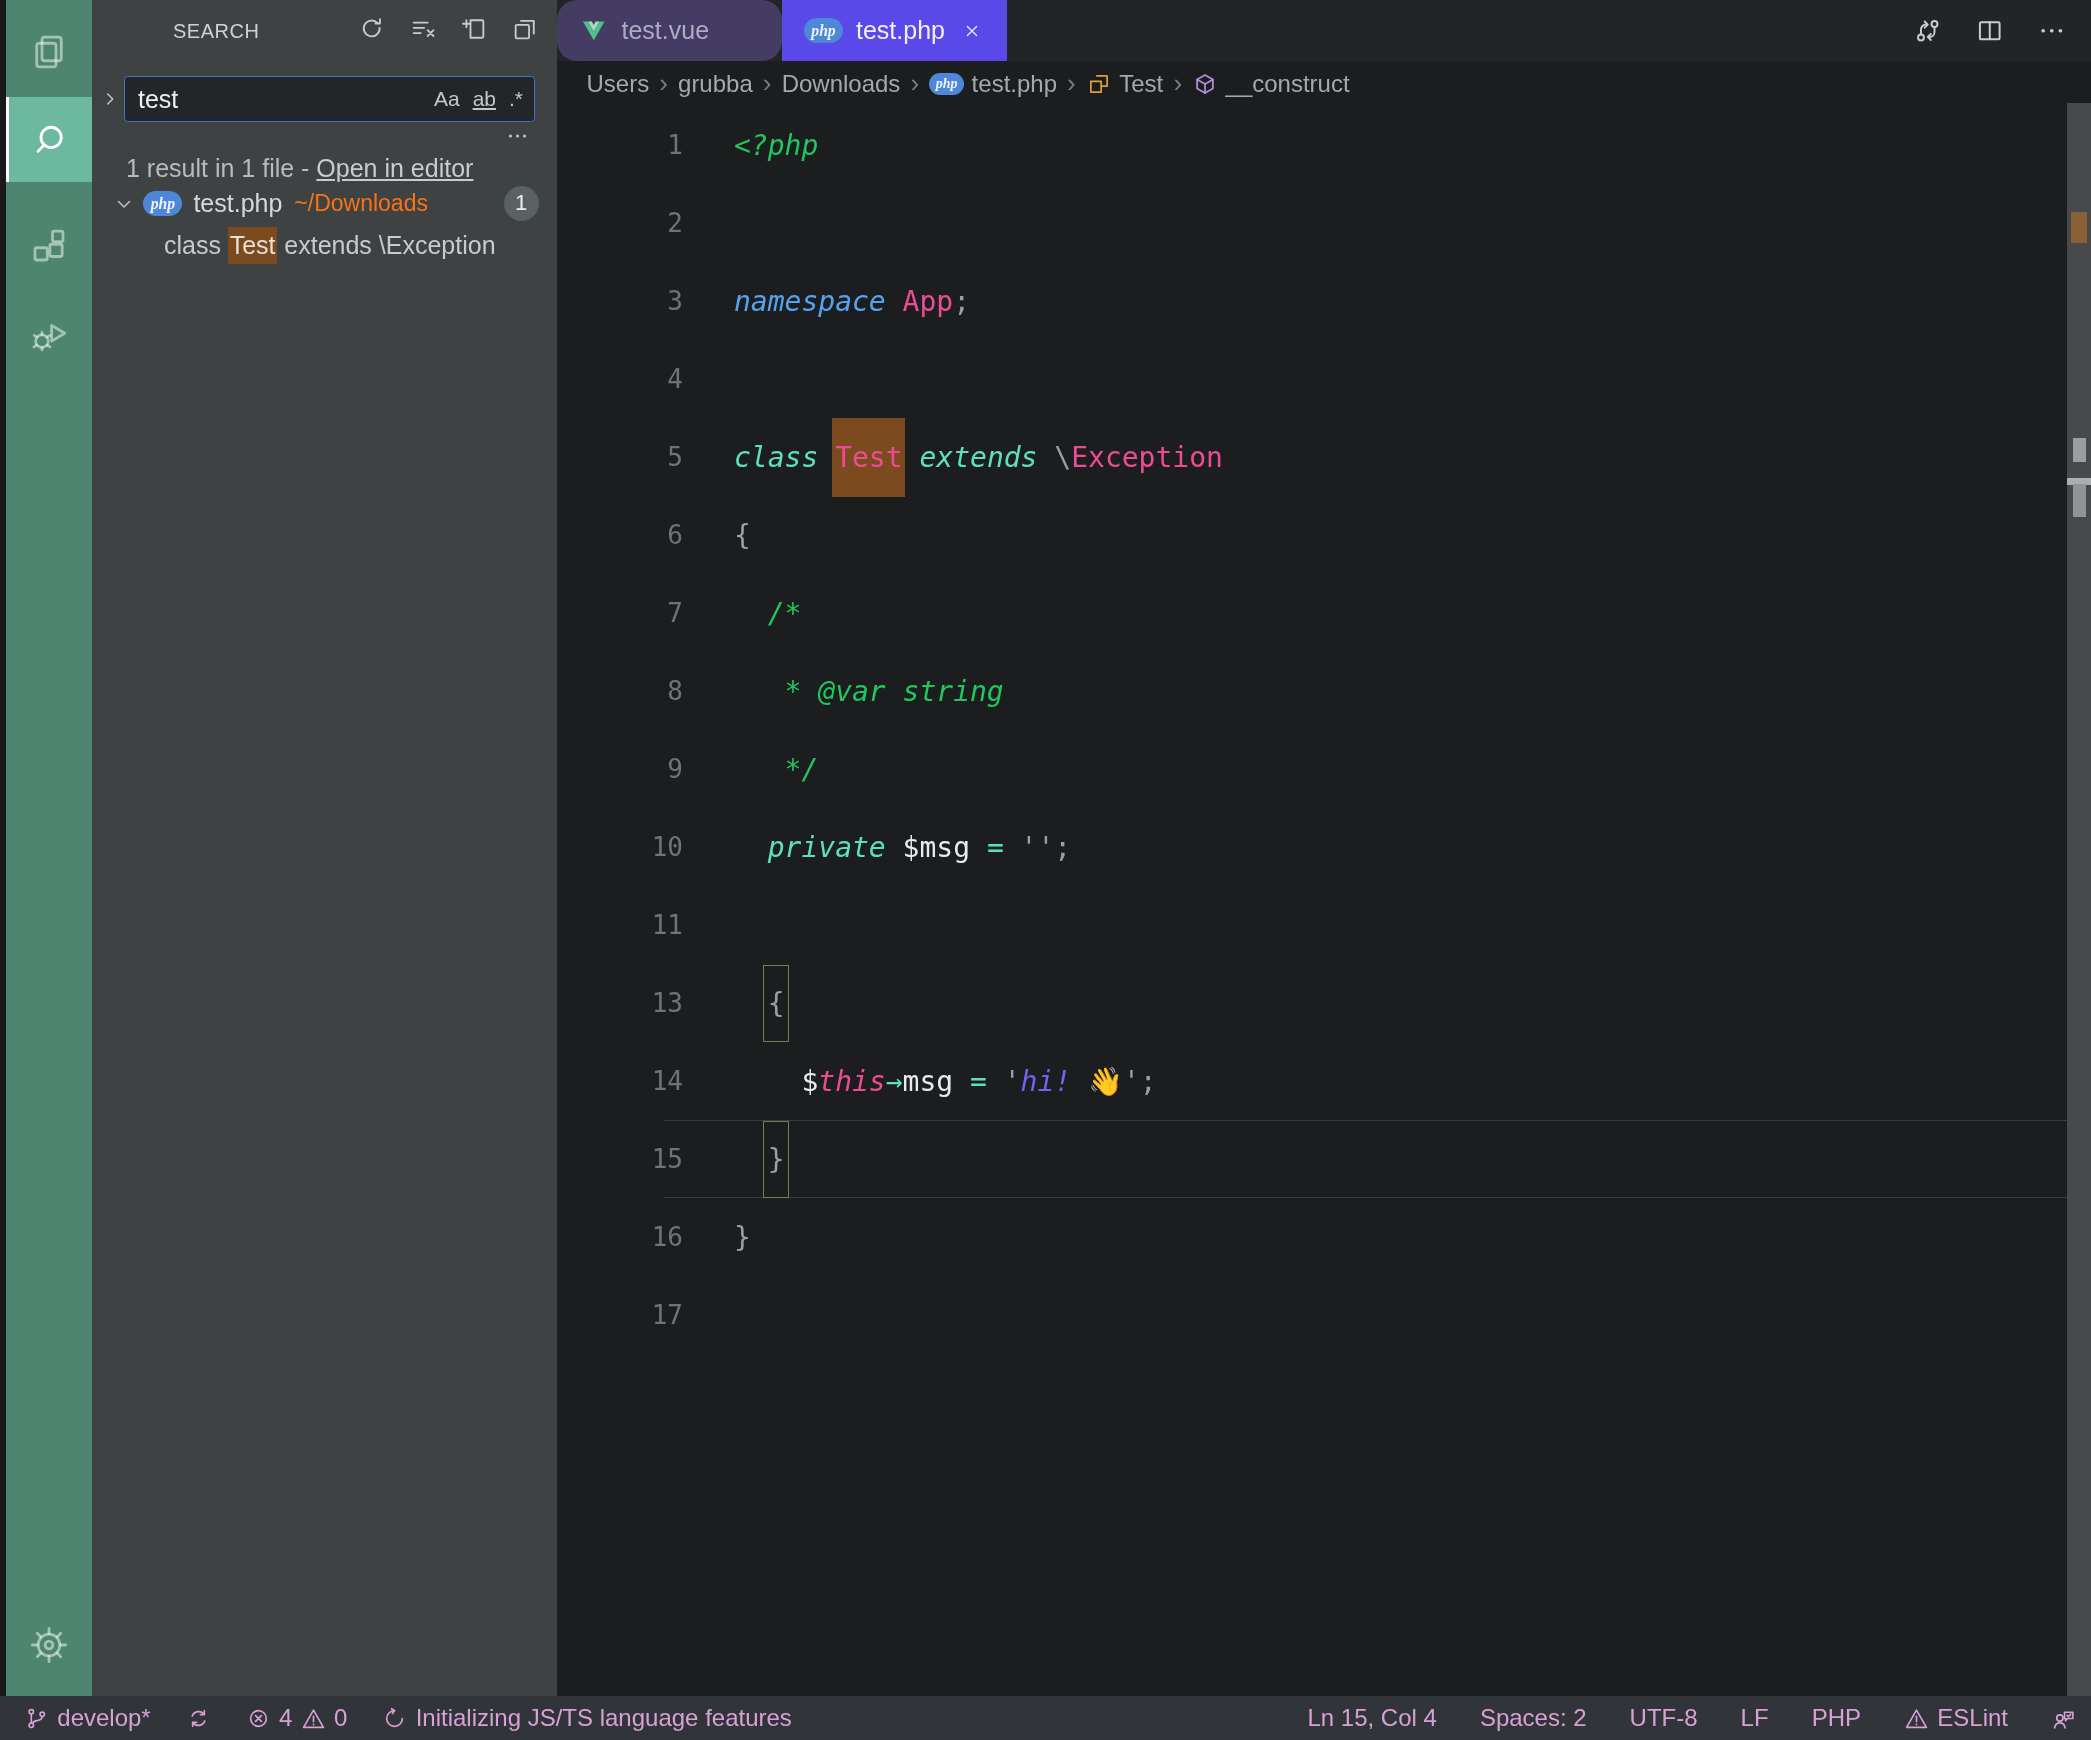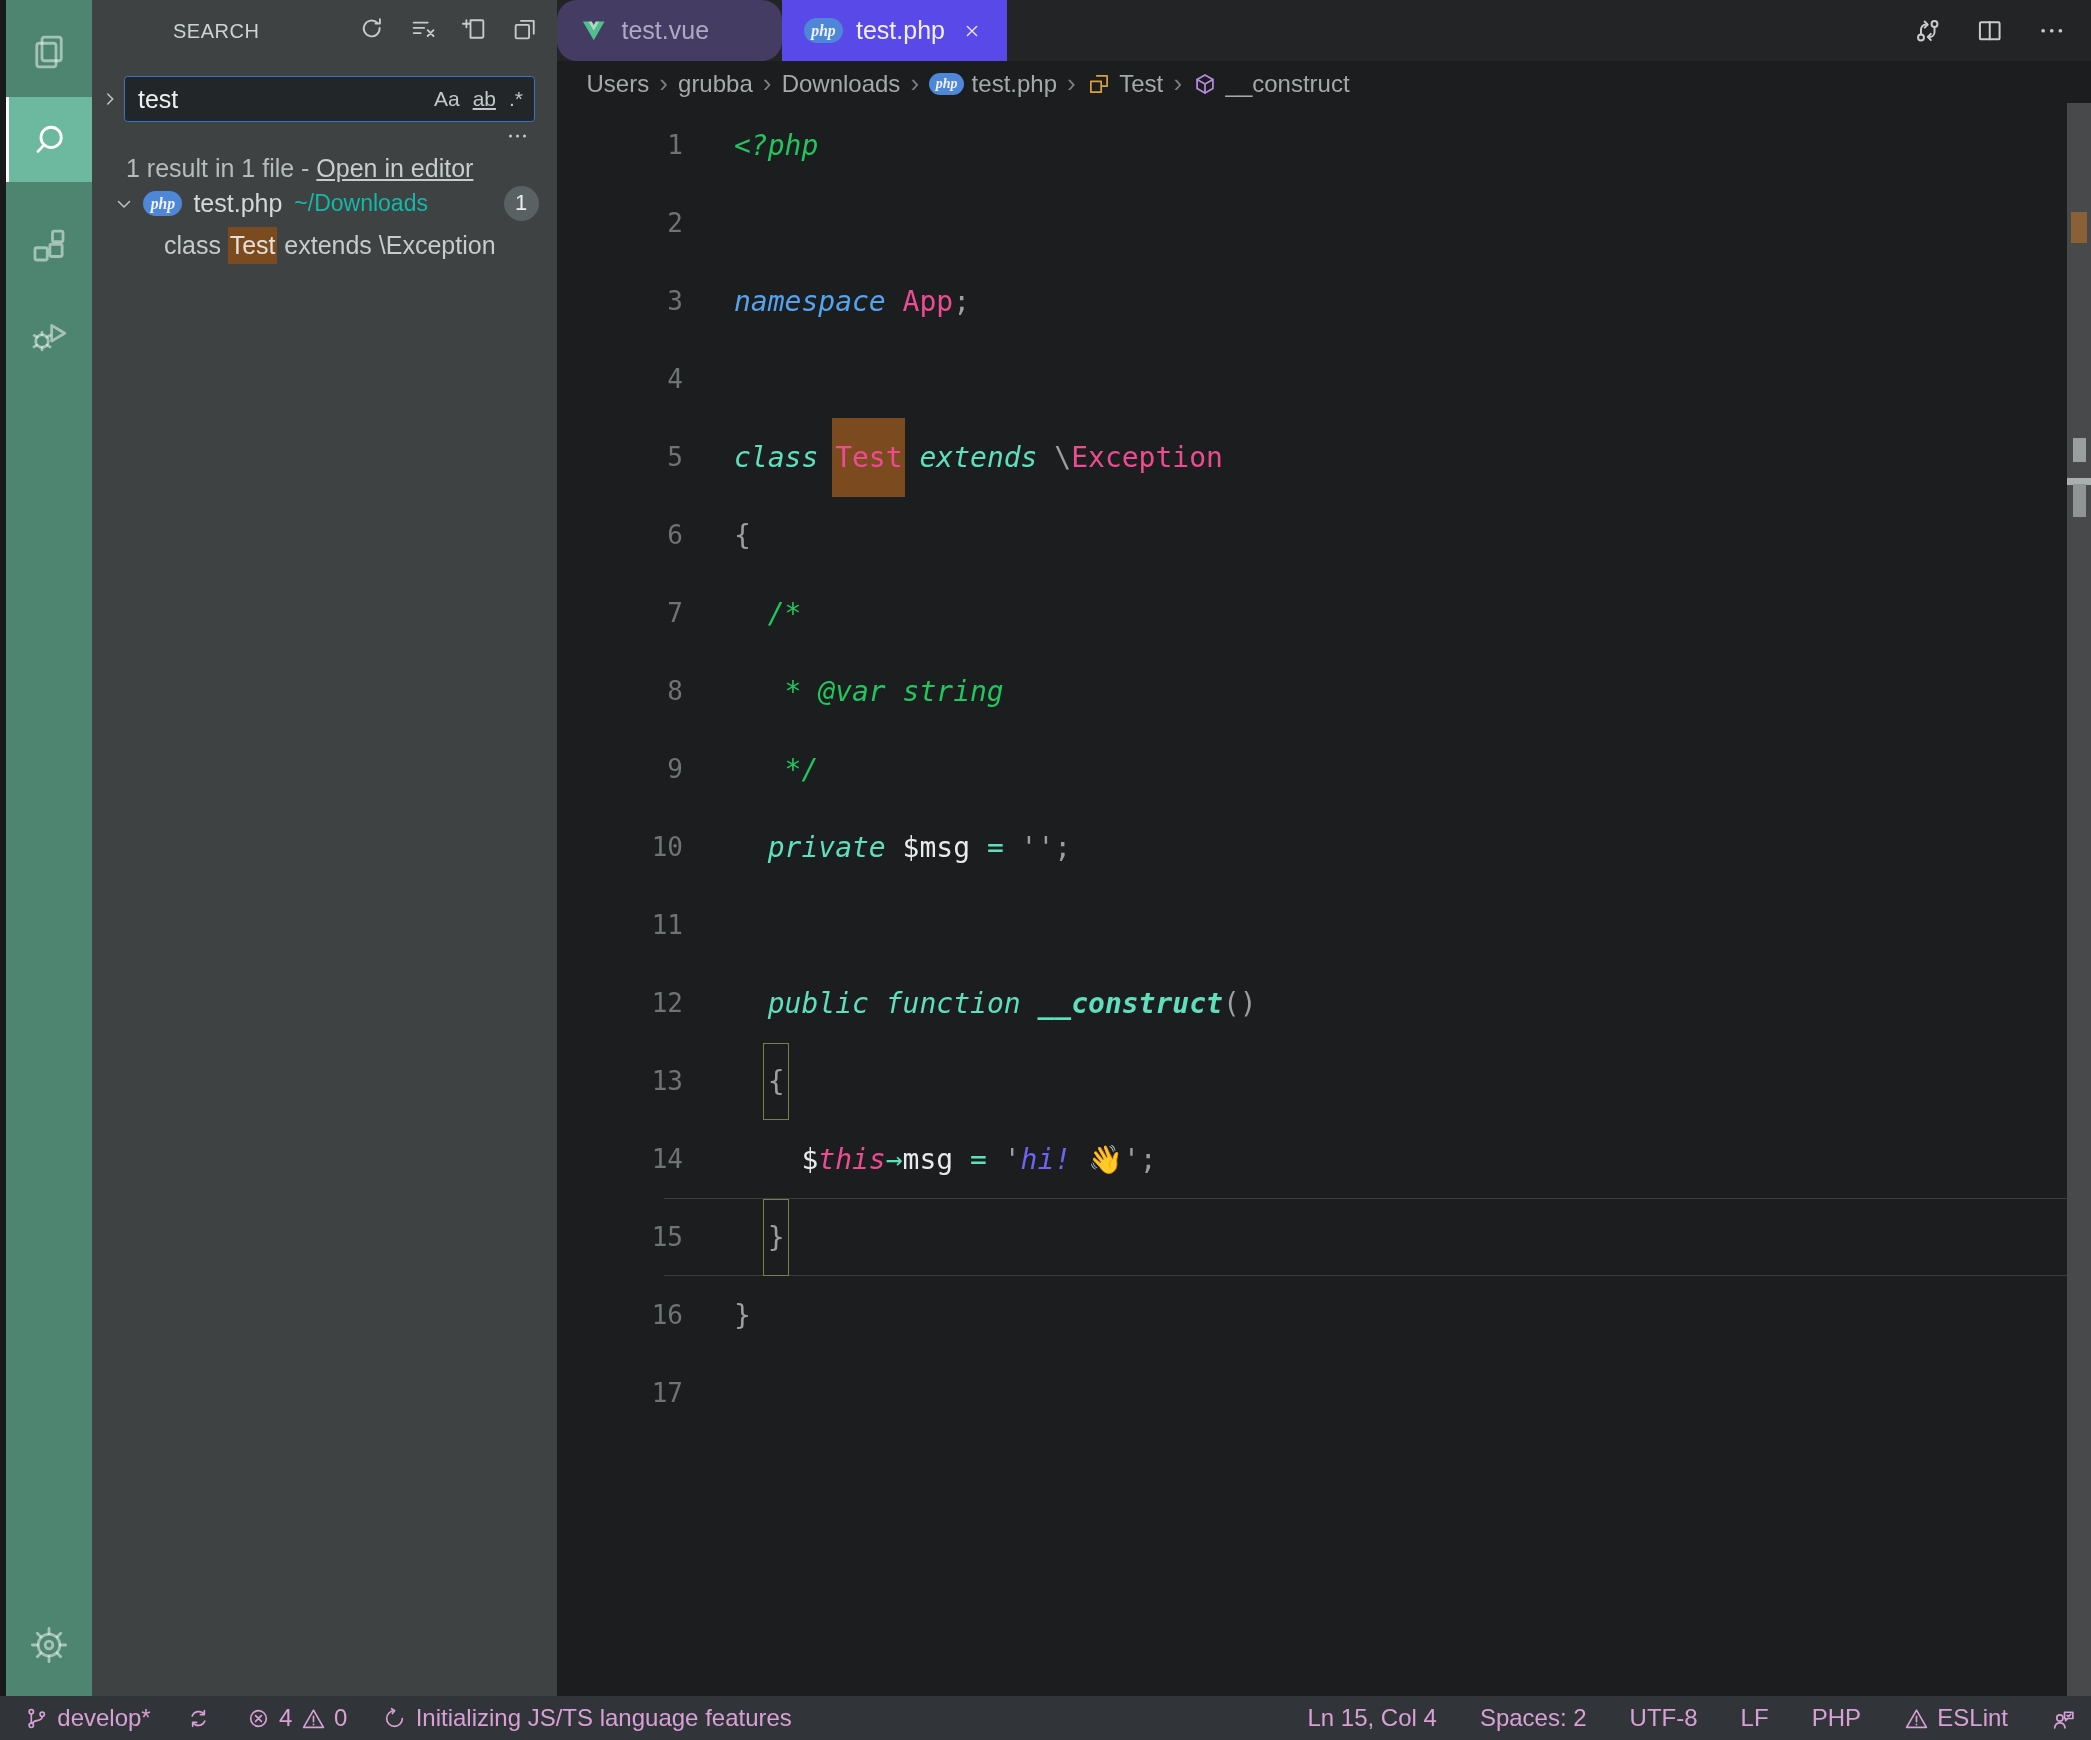--- a/index.html
+++ b/index.html
@@ -31,21 +31,21 @@
   .sb-more{position:absolute;top:124px;right:22px;width:33px;height:24px;color:#c6cbcb;cursor:pointer;}
   .sb-more svg{width:31px;height:24px;}
   .sb-summary{position:absolute;left:34px;top:150px;height:37px;line-height:37px;font-size:25px;color:#b6bcbc;white-space:nowrap;}
   .sb-summary a{color:#c7cccc;text-decoration:underline;cursor:pointer;}
   .sb-file-row{position:absolute;left:0;top:183px;width:465px;height:41px;display:flex;align-items:center;cursor:pointer;}
   .sb-file-row .chev{width:24px;height:24px;color:#b9bfbf;margin-left:20px;}
   .sb-file-row .chev svg{width:24px;height:24px;}
   .php-pill{display:inline-flex;align-items:center;justify-content:center;background:#4e86d8;color:#eef3fb;border-radius:922px;font-style:italic;font-weight:bold;font-family:"Liberation Serif",serif;}
   .sb-file-row .php-pill{width:39px;height:25px;font-size:15.7px;margin-left:7.4px;}
   .sb-file-row .fname{font-size:25px;color:#d5d9d9;margin-left:11px;}
-  .sb-file-row .fpath{font-size:23px;color:#14b8a6;margin-left:12px;}
+  .sb-file-row .fpath{font-size:23px;color:#f97316;margin-left:12px;}
   .sb-badge{position:absolute;right:18.5px;top:2.8px;width:35px;height:35px;border-radius:50%;background:#5a6162;color:#eceeee;font-size:22px;display:flex;align-items:center;justify-content:center;}
   .sb-match-row{position:absolute;left:0;top:225px;width:465px;height:41px;display:flex;align-items:center;padding-left:72px;box-sizing:border-box;font-size:25px;color:#c6cccb;cursor:pointer;white-space:pre;}
   .sb-match-row .m-hl{background:#7b4a1e;color:#e5dfd6;padding:3.7px 1.8px;margin:-3.7px 0;}
 
   
   .editor-area{position:absolute;left:557px;top:0;width:1534px;height:1696px;background:#1b1d1e;}
   .tab-bar{position:absolute;left:0;top:0;width:1534px;height:61px;background:#232425;display:flex;}
   .tab{height:61px;width:225px;box-sizing:border-box;display:flex;align-items:center;padding:0 22px;cursor:pointer;}
   .tab.inactive{background:#443c62;color:#aea9c4;border-radius:20px;}
   .tab.active{background:#5a49e9;color:#f0effc;}
@@ -335,24 +335,20 @@
         </div>
         <div class="line">
           <span class="num">10</span>
           <span class="ltext"><span class="tok-sp">  </span><span class="tok-kw">private</span><span class="tok-sp"> </span><span class="tok-var">$msg</span><span class="tok-sp"> </span><span class="tok-op">=</span><span class="tok-sp"> </span><span class="tok-pun">''</span><span class="tok-pun">;</span></span>
         </div>
         <div class="line">
           <span class="num">11</span>
           <span class="ltext"></span>
         </div>
         <div class="line">
-          <span class="num">12</span>
-          <span class="ltext"><span class="tok-sp">  </span><span class="tok-kw">public</span><span class="tok-sp"> </span><span class="tok-kw">function</span><span class="tok-sp"> </span><span class="tok-fn">__construct</span><span class="tok-pun">()</span></span>
-        </div>
-        <div class="line">
           <span class="num">13</span>
           <span class="ltext"><span class="tok-sp">  </span><span class="tok-pun bracket">{</span></span>
         </div>
         <div class="line">
           <span class="num">14</span>
           <span class="ltext"><span class="tok-sp">    </span><span class="tok-var">$</span><span class="tok-this">this</span><span class="tok-op">→</span><span class="tok-var">msg</span><span class="tok-sp"> </span><span class="tok-op">=</span><span class="tok-sp"> </span><span class="tok-pun">'</span><span class="tok-str">hi! </span><span class="tok-emoji">👋</span><span class="tok-pun">'</span><span class="tok-pun">;</span></span>
         </div>
         <div class="line current">
           <span class="num">15</span>
           <span class="ltext"><span class="tok-sp">  </span><span class="tok-pun bracket">}</span></span>

